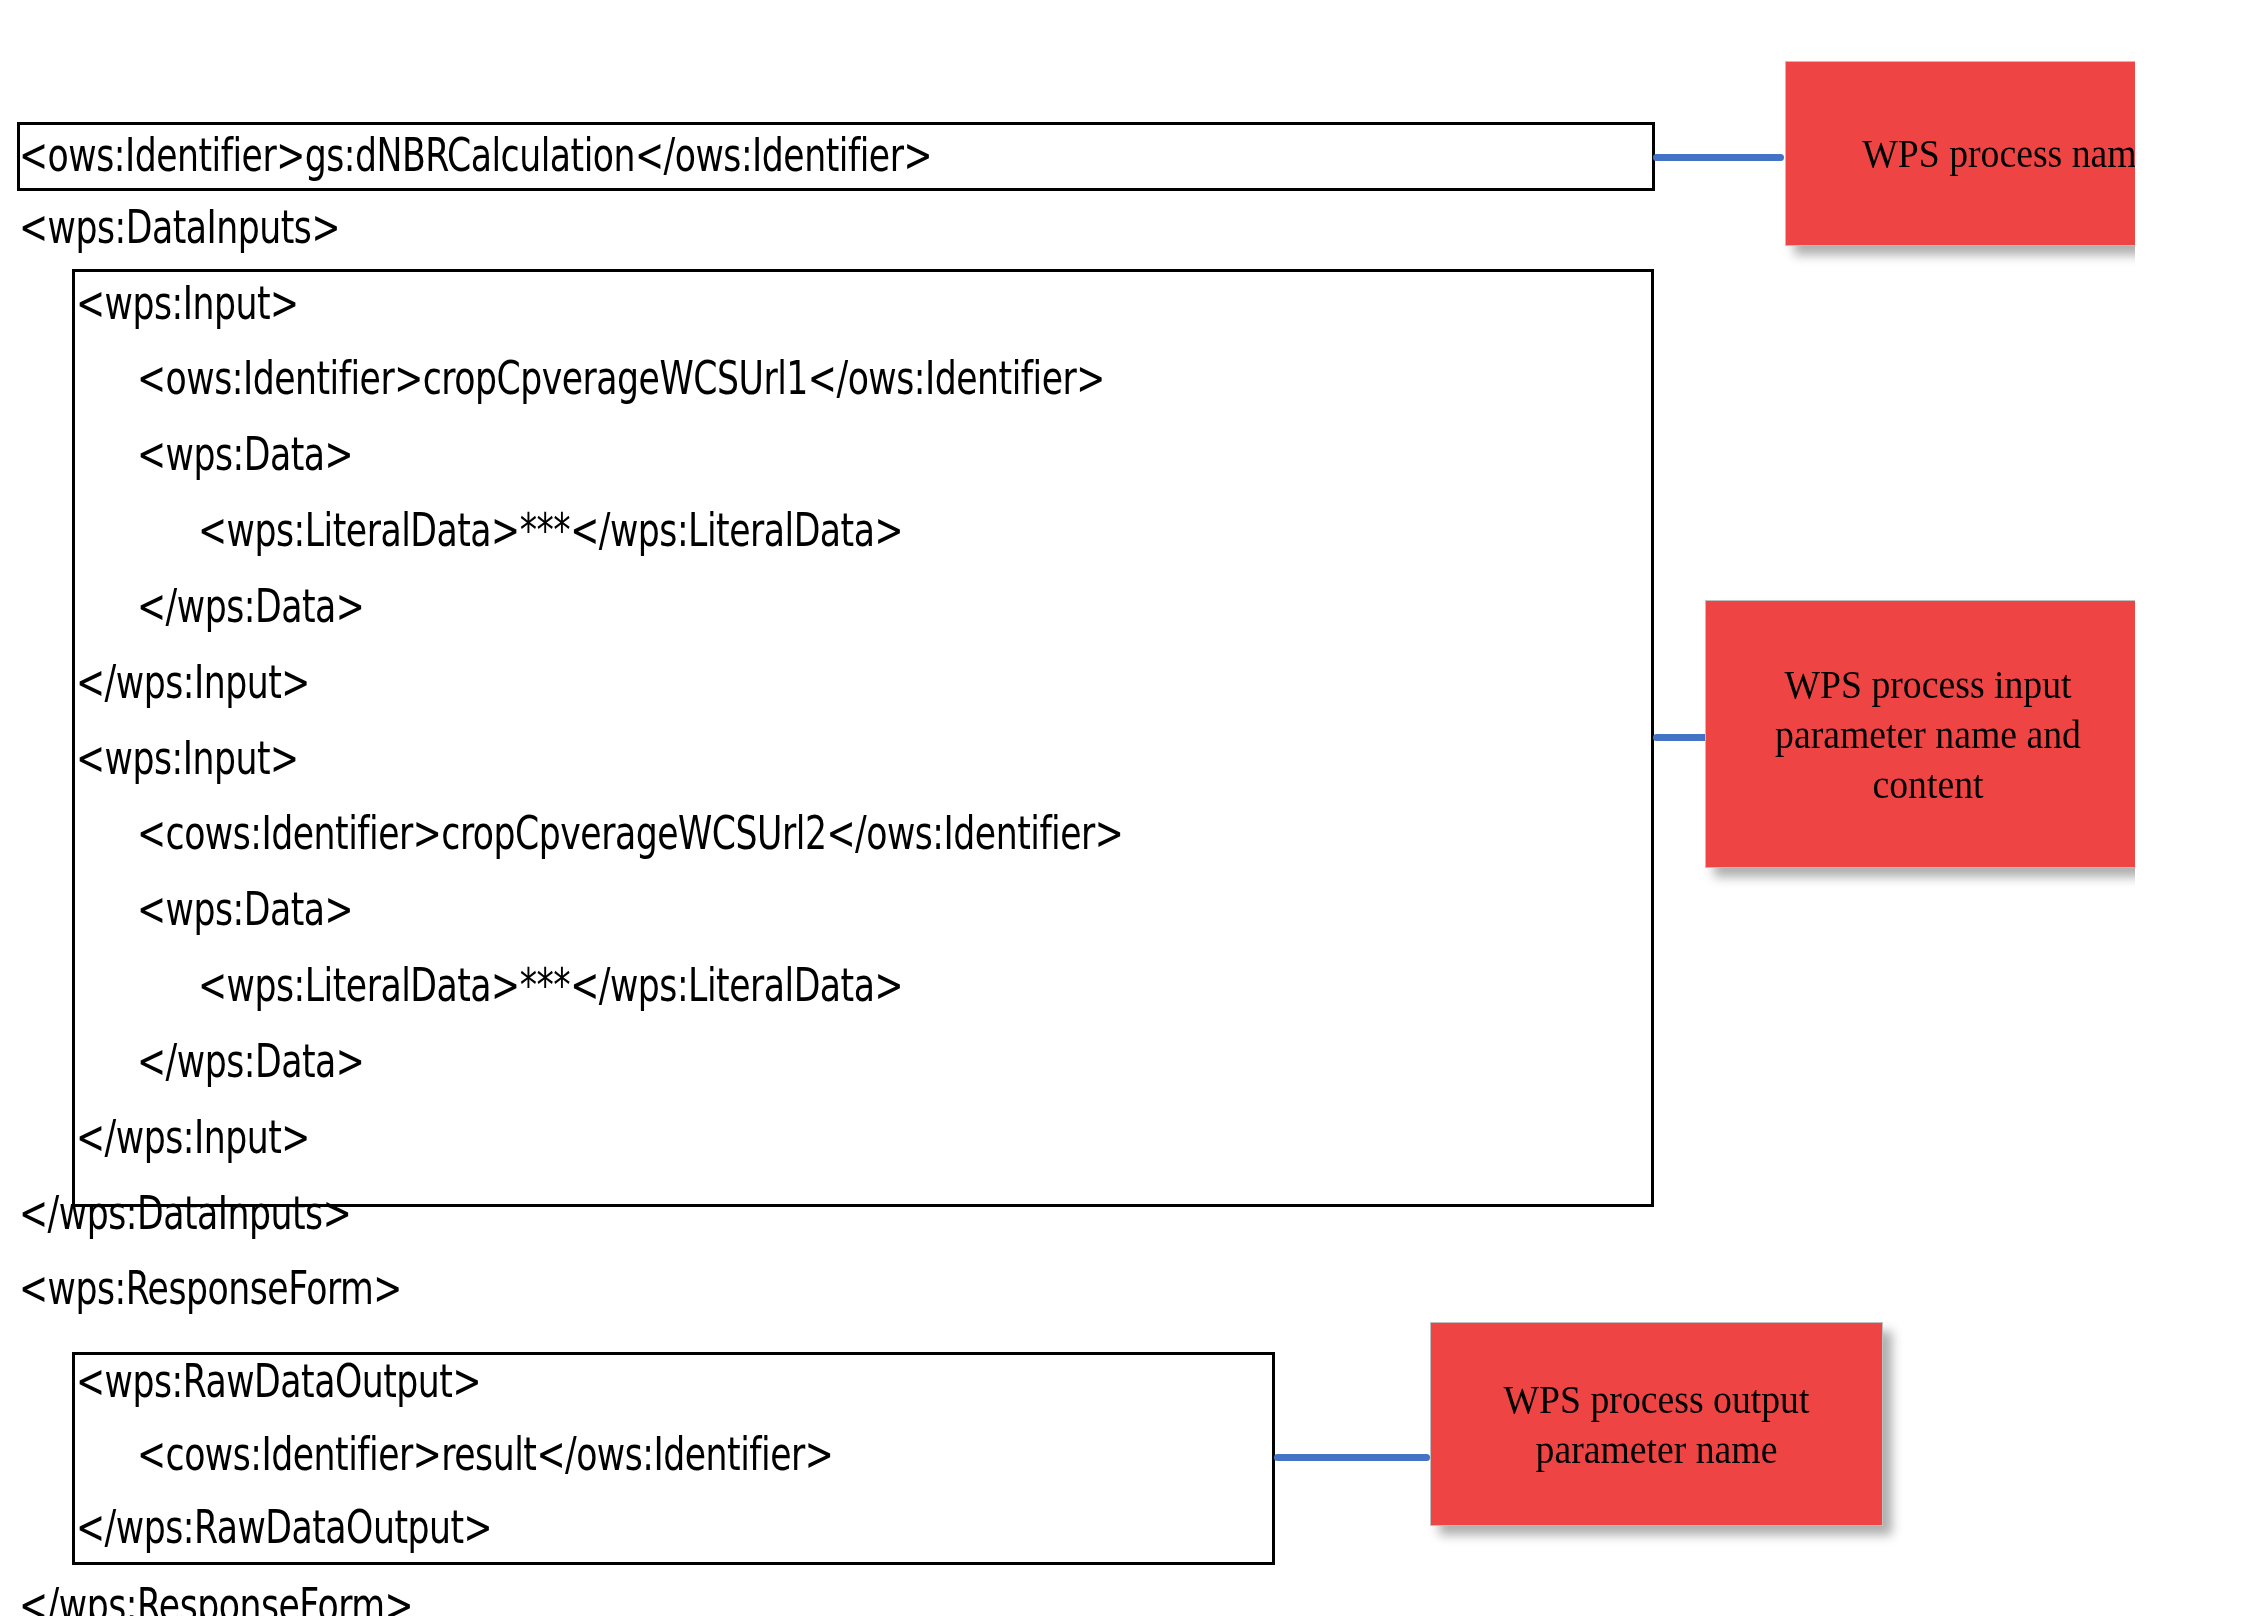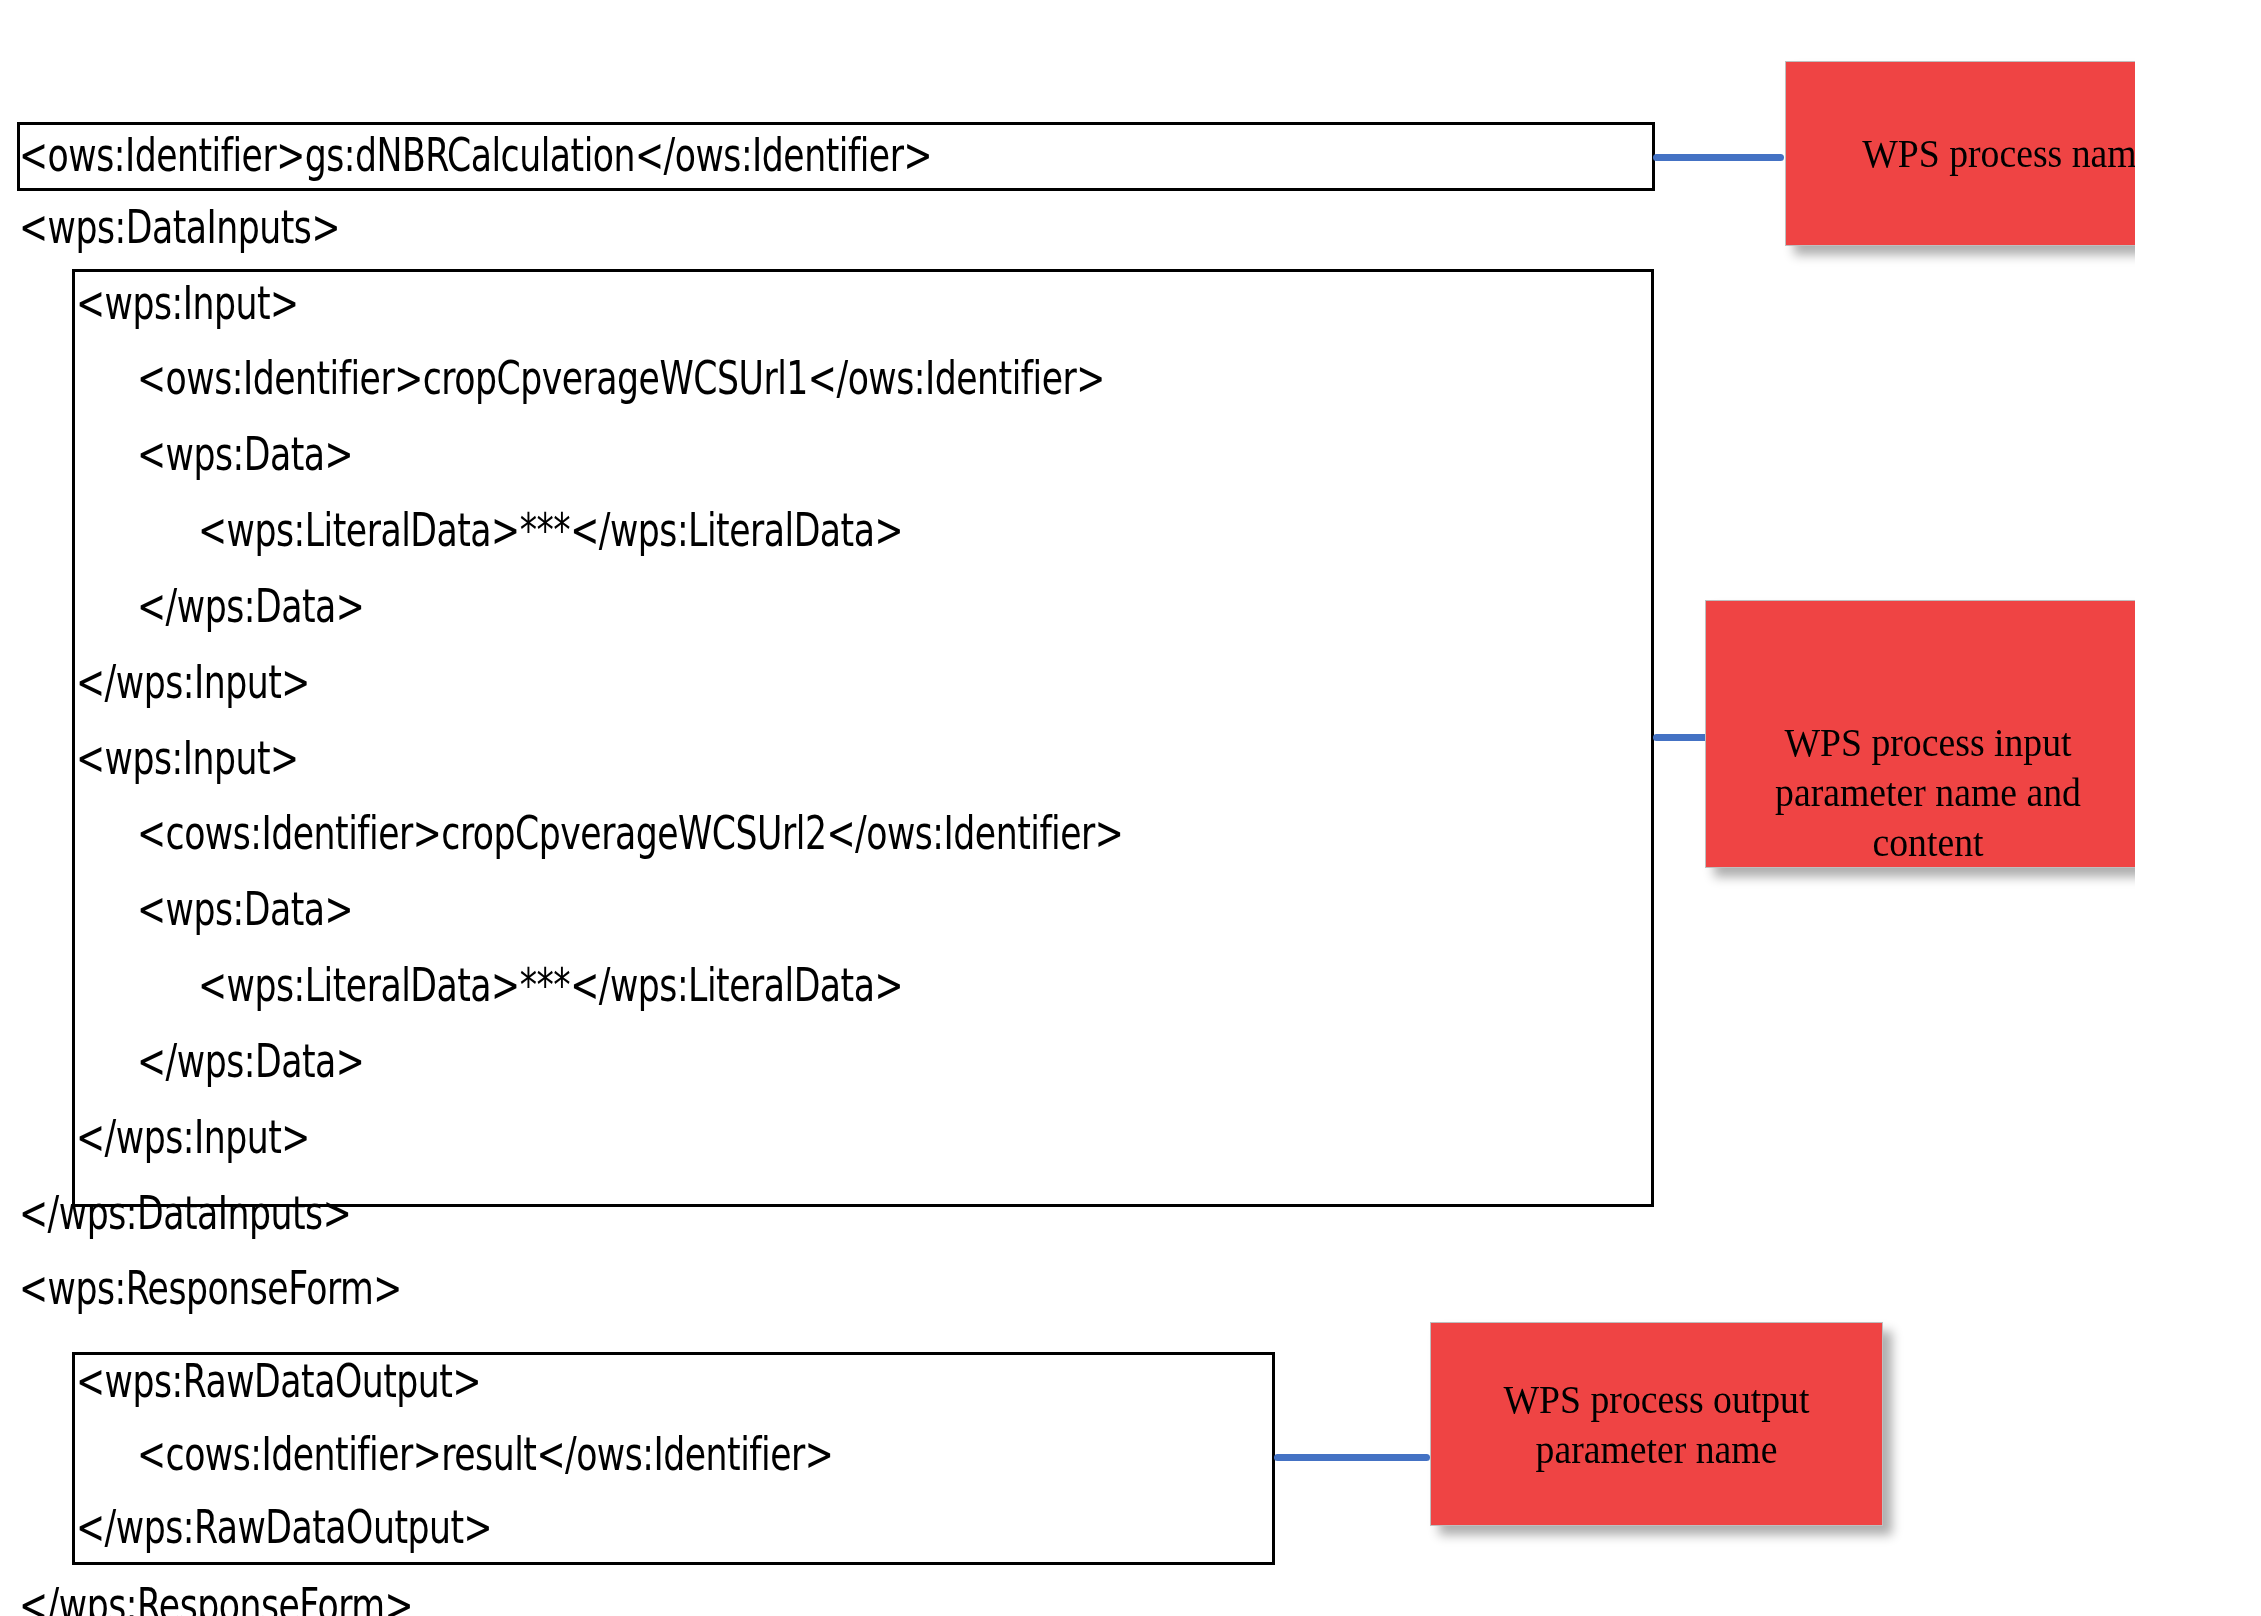--- a/index.html
+++ b/index.html
@@ -123,21 +123,21 @@
   <div class="code-line" style="left:137px; top:1386px;">&lt;cows:Identifier&gt;result&lt;/ows:Identifier&gt;</div>
 
   <div class="code-line" style="left:76px; top:1459px;">&lt;/wps:RawDataOutput&gt;</div>
 
   <div class="code-line" style="left:19px; top:1537px;">&lt;/wps:ResponseForm&gt;</div>
 
   <div class="callout" style="left:1785px; top:17px; width:446px; height:185px;">
     <span class="callout-text">WPS process name</span>
   </div>
 
-  <div class="callout" style="left:1705px; top:556px; width:446px; height:268px;align-items:flex-end;">
+  <div class="callout" style="left:1705px; top:556px; width:446px; height:268px;">
     <span class="callout-text">WPS process input parameter name and content</span>
   </div>
 
   <div class="callout" style="left:1430px; top:1278px; width:453px; height:204px;">
     <span class="callout-text">WPS process output parameter name</span>
   </div>
 
 </div>
 
 

